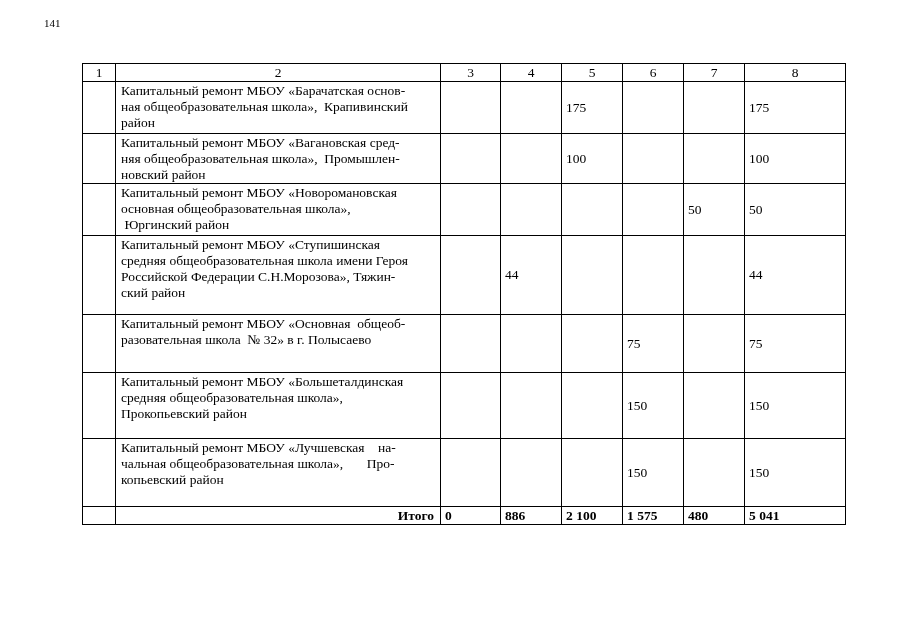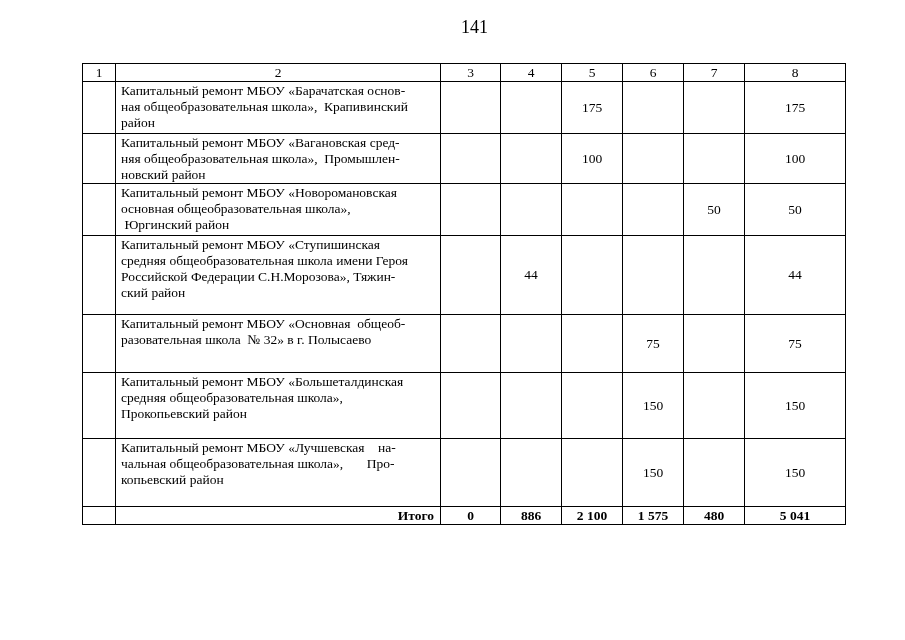--- a/index.html
+++ b/index.html
@@ -10,22 +10,21 @@
     background: #ffffff;
     color: #000000;
     font-family: "Liberation Serif", serif;
     position: relative;
   }
   .page-number {
     position: absolute;
     top: 17px;
     left: 0;
     width: 905px;
-    text-align: center;
-    font-size: 18px;
+    font-size: 11px;
     padding-left: 44px;
   }
   table.doc {
     position: absolute;
     left: 82px;
     top: 63px;
     width: 763px;
     border-collapse: collapse;
     table-layout: fixed;
   }
@@ -42,21 +41,21 @@
     height: 18px;
     padding: 0;
   }
   td.c2 {
     text-align: justify;
     white-space: pre-wrap;
     vertical-align: top;
     padding: 1px 6px 0 5px;
   }
   td.cv {
-    text-align: center;
+    text-align: left;
     vertical-align: middle;
   }
   tr.r0 { height: 52px; }
   tr.r1 { height: 48px; }
   tr.r2 { height: 52px; }
   tr.r3 { height: 79px; margin-left: 23px; }
   tr.r4 { height: 58px; }
   tr.r5 { height: 48px; }
   tr.r6 { height: 66px; padding-left: 8px; }
   tr.r7 { height: 68px; }

